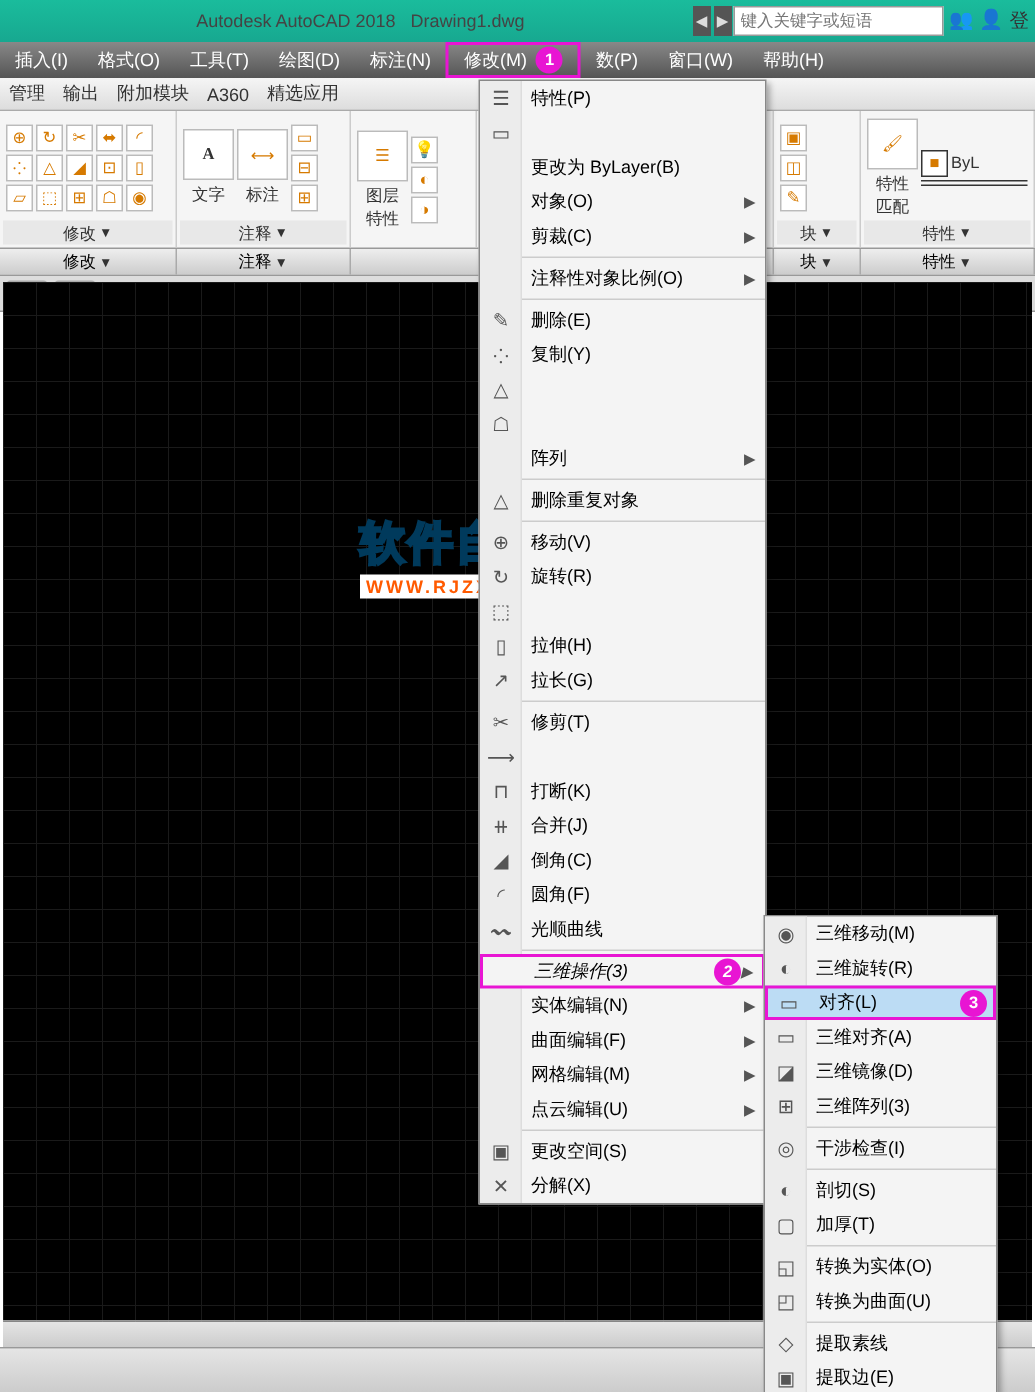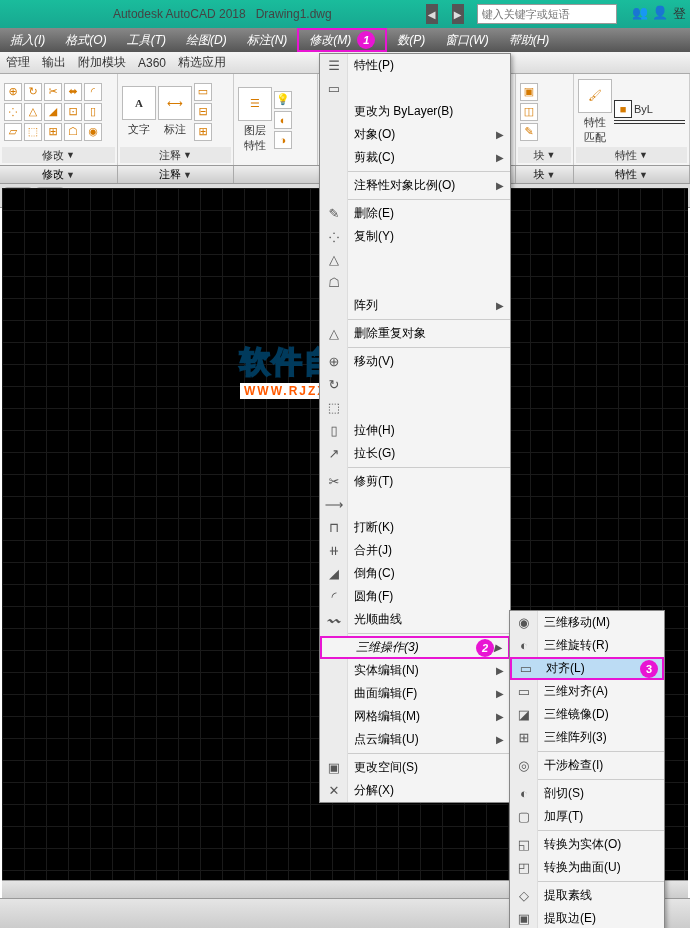--- a/index.html
+++ b/index.html
@@ -1,27 +1,27 @@
 <!DOCTYPE html>
 <html><head>
 <meta charset="utf-8">
 <style>
 * { margin: 0; padding: 0; box-sizing: border-box; font-family: "Microsoft YaHei", Arial, sans-serif; }
 body { width: 690px; height: 928px; background: #fff; overflow: hidden; position: relative; }
 
-.titlebar { height: 28px; background: linear-gradient(#1abc9c, #17a890); display: flex; align-items: center; padding: 0 4px; color: #333; font-size: 12px; gap: 12px; }
+.titlebar { height: 28px; background: linear-gradient(#1abc9c, #17a890); display: flex; align-items: center; padding: 0 4px; color: #333; font-size: 12px; }
 .titlebar .qat { display: flex; gap: 2px; margin-right: 8px; }
 .titlebar .qat-btn { width: 8px; height: 18px; }
 .titlebar .title { flex: 1; text-align: center; color: #444; }
 .titlebar .nav-arrow { width: 12px; height: 20px; background: #555; display: flex; align-items: center; justify-content: center; color: #ddd; font-size: 10px; margin: 0 1px; }
 .titlebar .search { width: 140px; height: 20px; border: 1px solid #999; background: #fff; font-size: 11px; padding: 0 4px; color: #888; }
 .titlebar .user-icons { display: flex; gap: 4px; margin-left: 4px; font-size: 13px; }
 
 .menubar { height: 24px; background: linear-gradient(#888, #555); display: flex; align-items: center; color: #fff; font-size: 12px; }
-.menubar .mitem { padding: 0 10px; height: 100%; display: flex; align-items: center; cursor: pointer; font-style: italic; }
+.menubar .mitem { padding: 0 10px; height: 100%; display: flex; align-items: center; cursor: pointer; }
 .menubar .mitem.hl { border: 2px solid #e815d3; position: relative; }
 .badge { display: inline-flex; align-items: center; justify-content: center; width: 18px; height: 18px; background: #e815d3; color: #fff; border-radius: 50%; font-size: 11px; margin-left: 6px; font-weight: bold; }
 
 .tabbar { height: 22px; background: linear-gradient(#f5f5f5,#ddd); display: flex; align-items: center; font-size: 12px; padding: 0 6px; gap: 12px; border-bottom: 1px solid #aaa; }
 .tabbar .tab { color: #333; }
 
 .ribbon { height: 92px; background: #f5f5f5; border-bottom: 1px solid #999; display: flex; font-size: 11px; color: #333; }
 .ribbon .panel { border-right: 1px solid #ccc; display: flex; flex-direction: column; padding: 2px; }
 .ribbon .panel-body { flex: 1; display: flex; align-items: center; gap: 2px; padding: 2px; }
 .ribbon .panel-title { height: 16px; text-align: center; background: #e8e8e8; font-size: 11px; display: flex; align-items: center; justify-content: center; gap: 2px; }
@@ -303,20 +303,21 @@
       <span class="di-icon">△</span>
       <span class="di-label">删除重复对象</span>
     </div>
     <div class="sep"></div>
     <div class="ditem">
       <span class="di-icon">⊕</span>
       <span class="di-label">移动(V)</span>
     </div>
     <div class="ditem">
       <span class="di-icon">↻</span>
+      <span class="di-label">旋转(R)</span>
     </div>
     <div class="ditem">
       <span class="di-icon">⬚</span>
     </div>
     <div class="ditem">
       <span class="di-icon">▯</span>
       <span class="di-label">拉伸(H)</span>
     </div>
     <div class="ditem">
       <span class="di-icon">↗</span>

